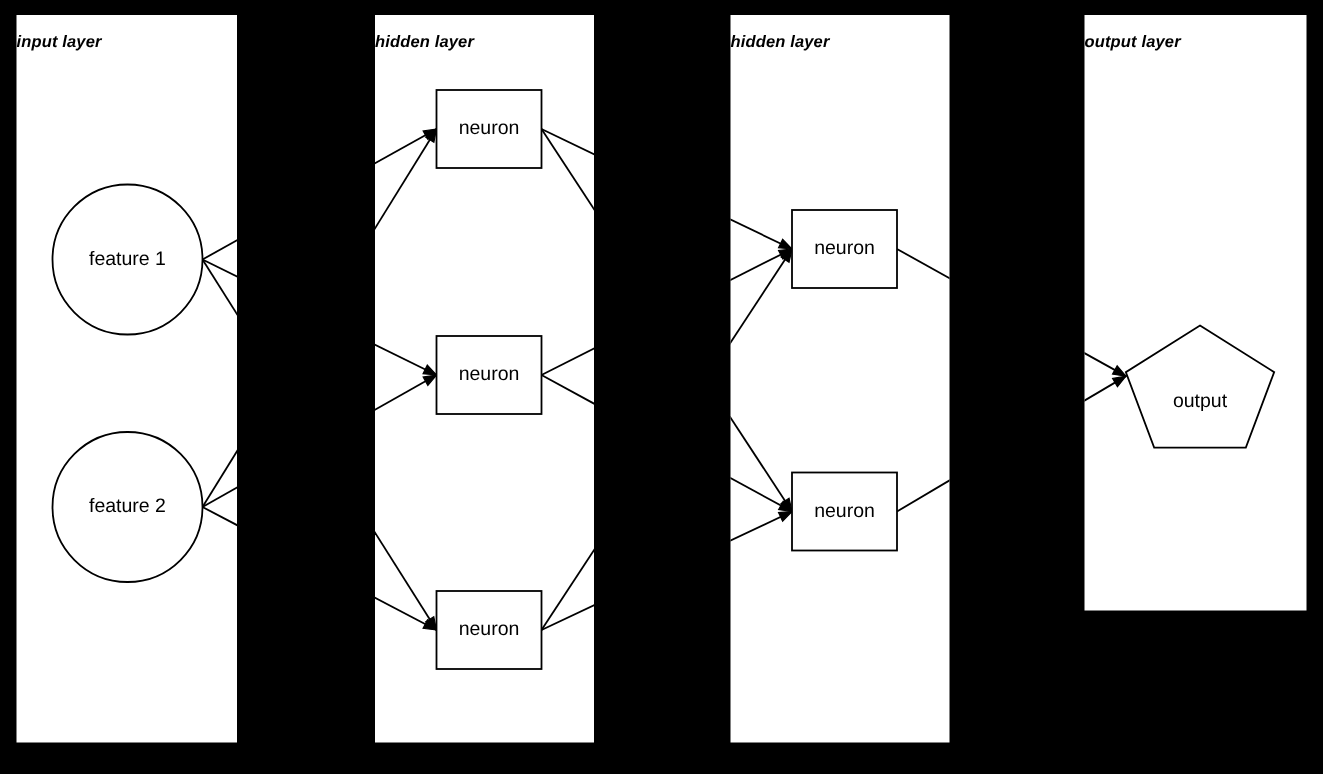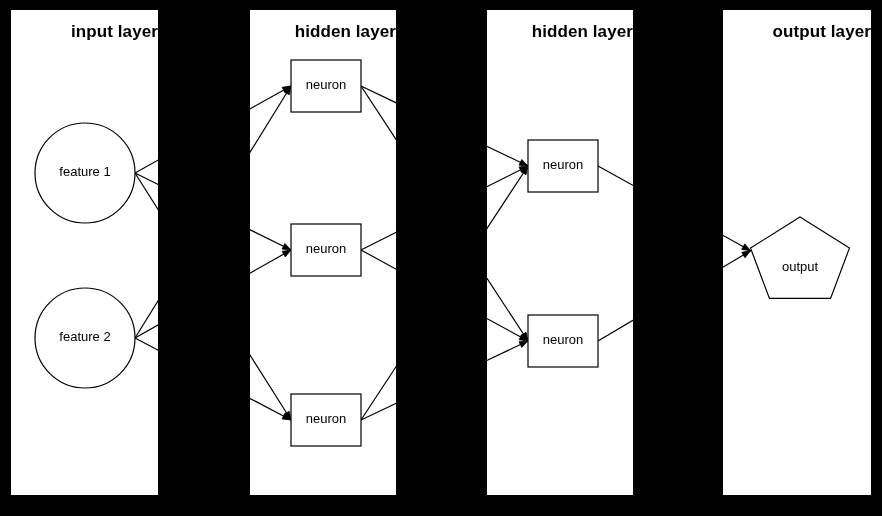--- a/index.html
+++ b/index.html
@@ -23,25 +23,26 @@
     position: absolute;
     background: #ffffff;
     box-sizing: border-box;
     overflow: hidden;
   }
   .layer-title {
     position: absolute;
     left: 0;
     right: 0;
     top: 12px;
-    text-align: right;
-    font-size: 17px;
+    text-align: left;
+    font-size: 11px;
     font-weight: bold;
     color: #000000;
     letter-spacing: 0.1px;
+    font-style: italic;
   }
   .svg-layer {
     position: absolute;
     left: 0;
     top: 0;
     width: 882px;
     height: 516px;
     pointer-events: none;
   }
   .node-label {
@@ -69,21 +70,21 @@
 
   <div class="layer-panel" id="panel-input" style="left: 11px; top: 10px; width: 147px; height: 485px;">
     <div class="layer-title">input layer</div>
   </div>
   <div class="layer-panel" id="panel-hidden-1" style="left: 250px; top: 10px; width: 146px; height: 485px;">
     <div class="layer-title">hidden layer</div>
   </div>
   <div class="layer-panel" id="panel-hidden-2" style="left: 487px; top: 10px; width: 146px; height: 485px;">
     <div class="layer-title">hidden layer</div>
   </div>
-  <div class="layer-panel" id="panel-output" style="left: 723px; top: 10px; width: 148px; height: 485px;">
+  <div class="layer-panel" id="panel-output" style="left: 723px; top: 10px; width: 148px; height: 397px;">
     <div class="layer-title">output layer</div>
   </div>
 
   <svg class="svg-layer" id="graph-svg" viewBox="0 0 882 516">
       <defs>
         <clipPath id="clip-input">
           <rect x="11" y="10" width="147" height="485"></rect>
         </clipPath>
         <clipPath id="clip-hidden-1">
           <rect x="250" y="10" width="146" height="485"></rect>

